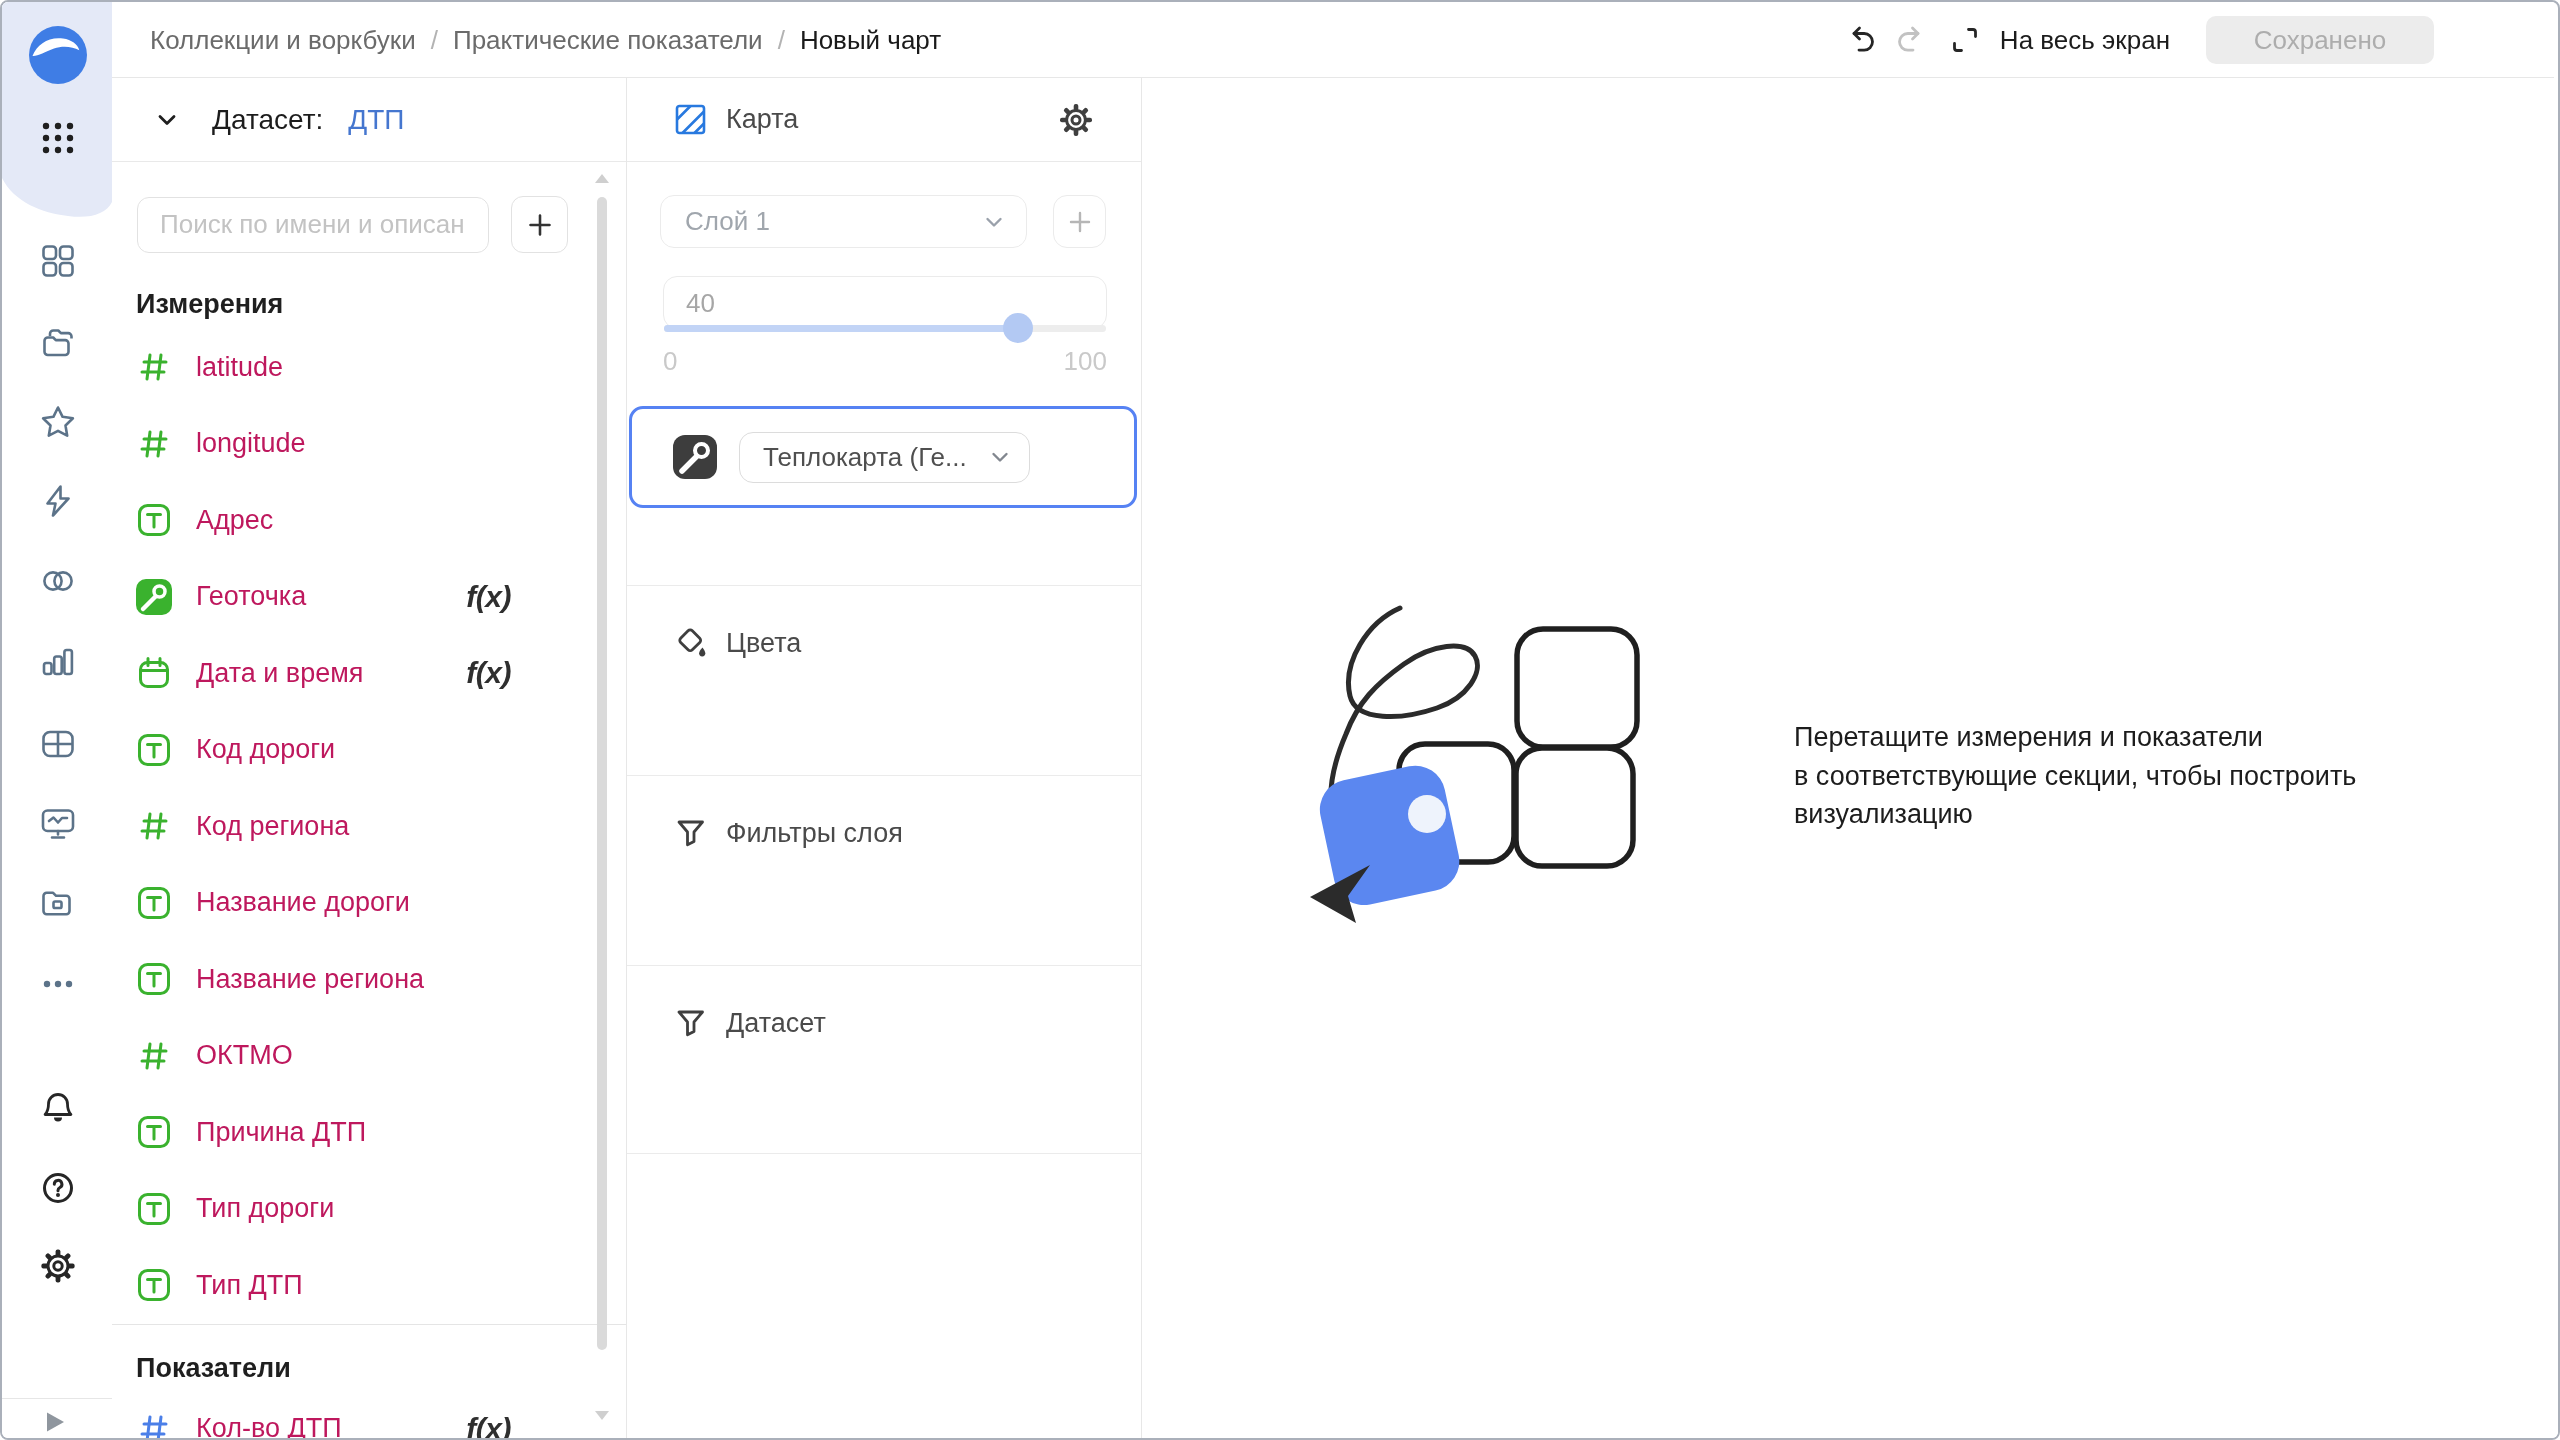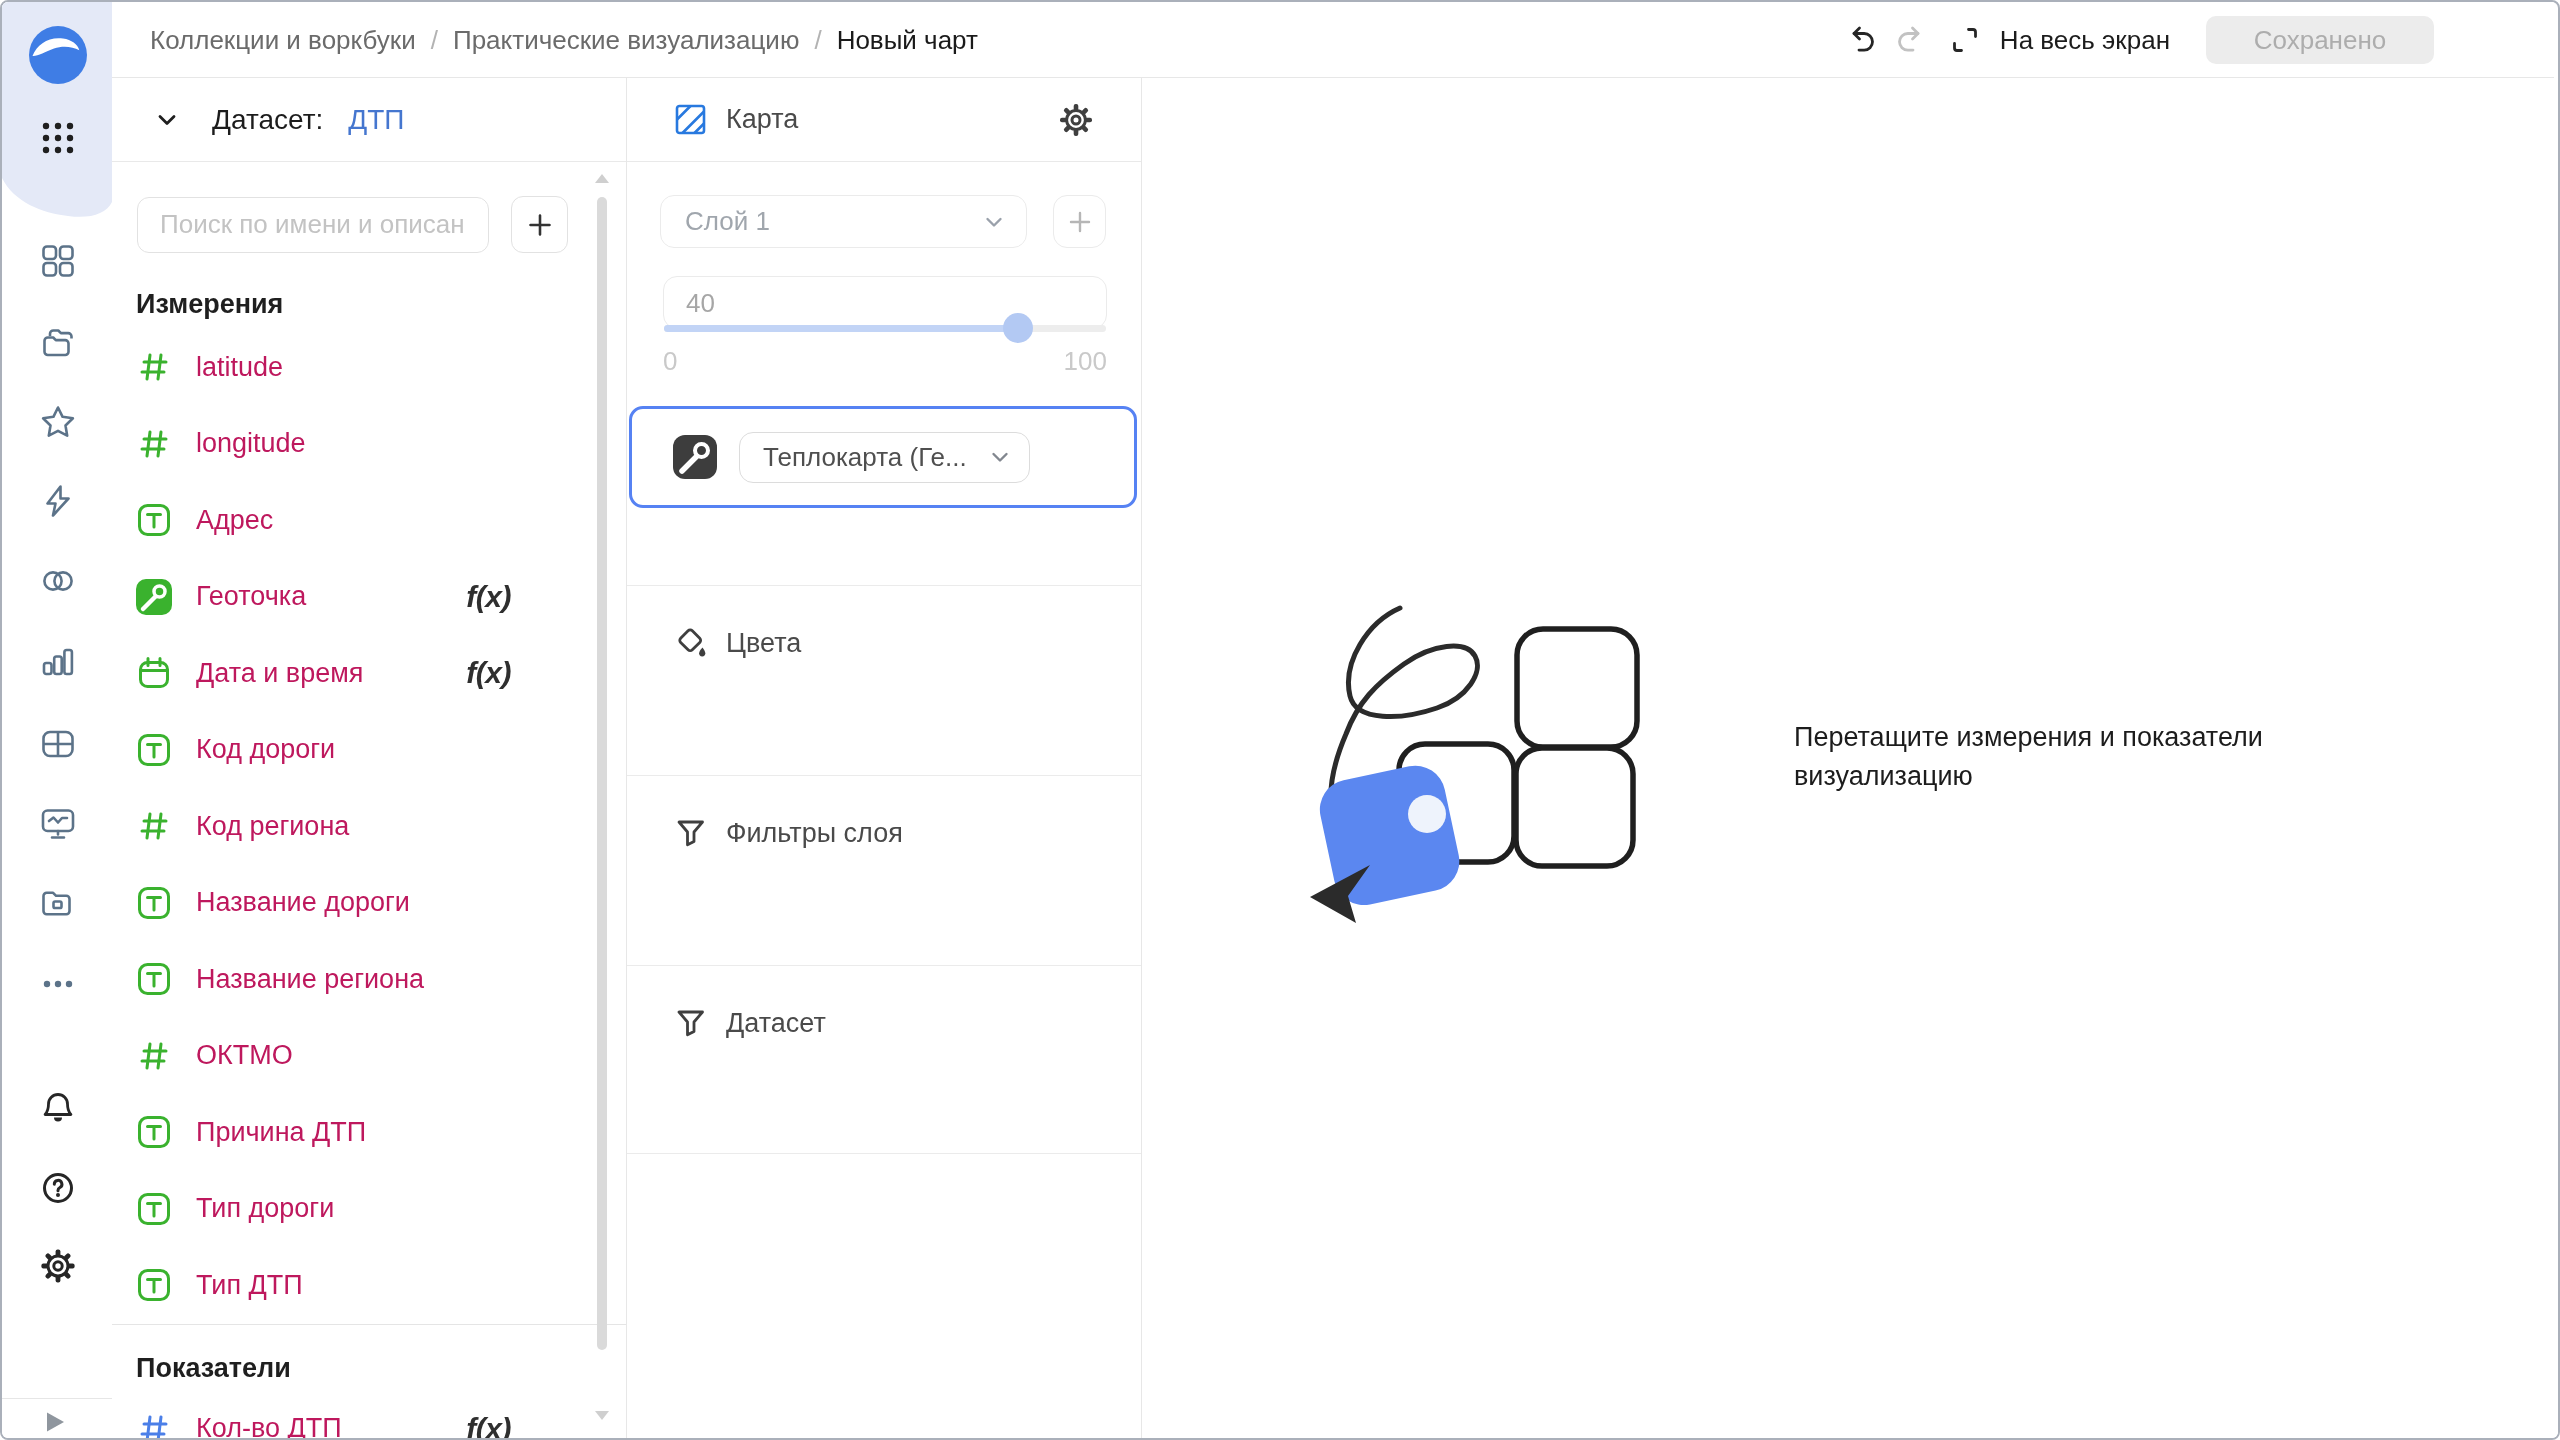--- a/index.html
+++ b/index.html
@@ -236,21 +236,21 @@
       <svg viewBox="0 0 26 26">
         <path d="M6 3.5v19L23 13z" fill="#8f969e"></path>
       </svg>
     </div>
   </aside>
 
   <header class="topbar">
     <div class="breadcrumbs">
       <span class="crumb">Коллекции и воркбуки</span>
       <span class="crumb-sep">/</span>
-      <span class="crumb">Практические визуализацию</span>
+      <span class="crumb">Практические показатели</span>
       <span class="crumb-sep">/</span>
       <span class="crumb current">Новый чарт</span>
     </div>
     <div class="topbar-actions">
       <svg class="tb-icon" viewBox="0 0 34 34">
         <g fill="none" stroke="#262626" stroke-width="2.8" stroke-linecap="round" stroke-linejoin="round">
           <path d="M13.5 5 8 10.5 13.5 16"></path>
             <path d="M8 10.5h10.2a8.3 8.3 0 0 1 0 16.6H13"></path>
         </g>
       </svg>
@@ -503,17 +503,18 @@
       <rect x="107" y="172" width="115" height="118" rx="26" fill="#fff" stroke="#1f1f1f" stroke-width="5.5"></rect>
       <rect x="224" y="176" width="117" height="118" rx="26" fill="#fff" stroke="#1f1f1f" stroke-width="5.5"></rect>
       <g transform="rotate(-12 97 263)">
         <rect x="34" y="200" width="127" height="127" rx="30" fill="#5b87f0"></rect>
       </g>
       <circle cx="135" cy="242" r="19" fill="#eef3fc"></circle>
       <path d="M18 325 L78 293 L56 324 L64 351 Z" fill="#2b2b2b"></path>
     </svg>
     <div class="placeholder-text">
       <div>Перетащите измерения и показатели</div>
+      <div>в соответствующие секции, чтобы построить</div>
       <div>визуализацию</div>
     </div>
   </section>
 
 </div>
 
 </body></html>

